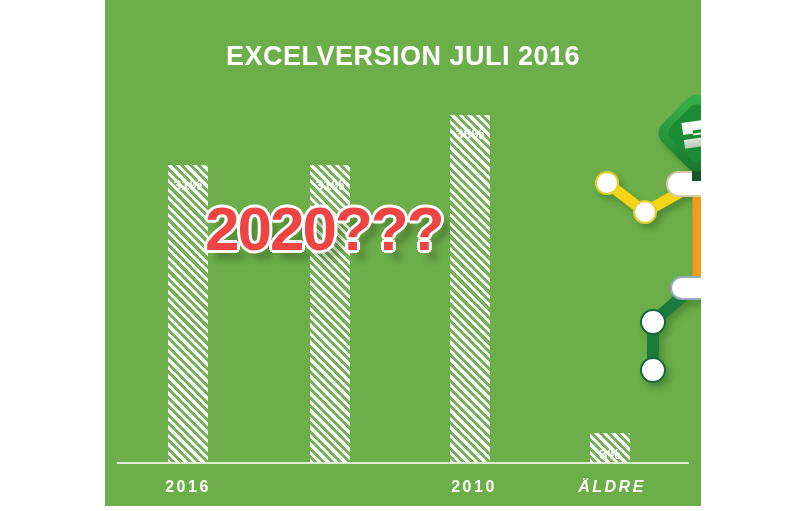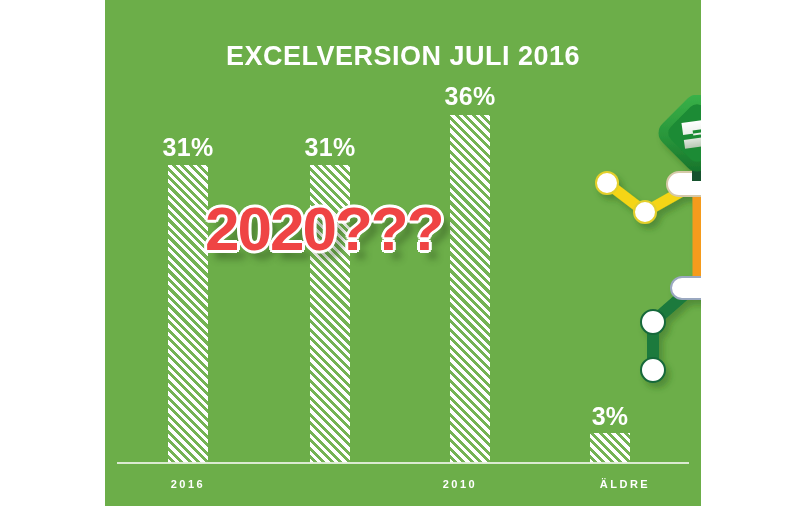--- a/index.html
+++ b/index.html
@@ -70,43 +70,44 @@
         #74b354 3px, #74b354 6px
     );
     box-sizing: border-box;
   }
 
   .bar-value {
     position: absolute;
     width: 90px;
     text-align: center;
     color: #ffffff;
-    font-size: 25px;
+    font-size: 14px;
     font-weight: bold;
     font-family: "Liberation Sans", sans-serif;
     letter-spacing: 0.3px;
+    margin-top: 44px;
   }
 
   #axis-line {
     position: absolute;
     left: 12px;
     top: 462px;
     width: 572px;
     height: 2px;
     background: #e8f1e0;
     opacity: 0.9;
   }
 
   .axis-label {
     position: absolute;
     top: 478px;
     width: 120px;
     text-align: center;
     color: #ffffff;
-    font-size: 11px;
+    font-size: 16px;
     font-weight: bold;
     letter-spacing: 2.5px;
     font-family: "Liberation Sans", sans-serif;
   }
 
   
   #mascot {
     position: absolute;
     left: 470px;
     top: 95px;
@@ -154,22 +155,22 @@
       <div class="bar" style="left:485px; height:30px;"></div>
 
       <div class="bar-value" style="left:38px;  top:133px;">31%</div>
       <div class="bar-value" style="left:180px; top:133px;">31%</div>
       <div class="bar-value" style="left:320px; top:82px;">36%</div>
       <div class="bar-value" style="left:460px; top:402px;">3%</div>
 
       <div id="axis-line"></div>
 
       <div class="axis-label" style="left:23px;">2016</div>
-      <div class="axis-label" style="left:295px;">2010</div>
-      <div class="axis-label" style="left:460px;">ÄLDRE</div>
+      <div class="axis-label" style="left:309px;">2010</div>
+      <div class="axis-label" style="left:447px;font-style:italic;">ÄLDRE</div>
     </div>
 
     <svg id="mascot" viewBox="0 0 230 300">
       <defs>
         <filter id="mshadow" x="-30%" y="-30%" width="180%" height="180%">
           <feDropShadow dx="4" dy="5" stdDeviation="3" flood-color="#2c5a1c" flood-opacity="0.40"></feDropShadow>
         </filter>
         <linearGradient id="headGrad" x1="0" y1="0" x2="1" y2="1">
           <stop offset="0%" stop-color="#3bb54a"></stop>
           <stop offset="55%" stop-color="#28953a"></stop>

